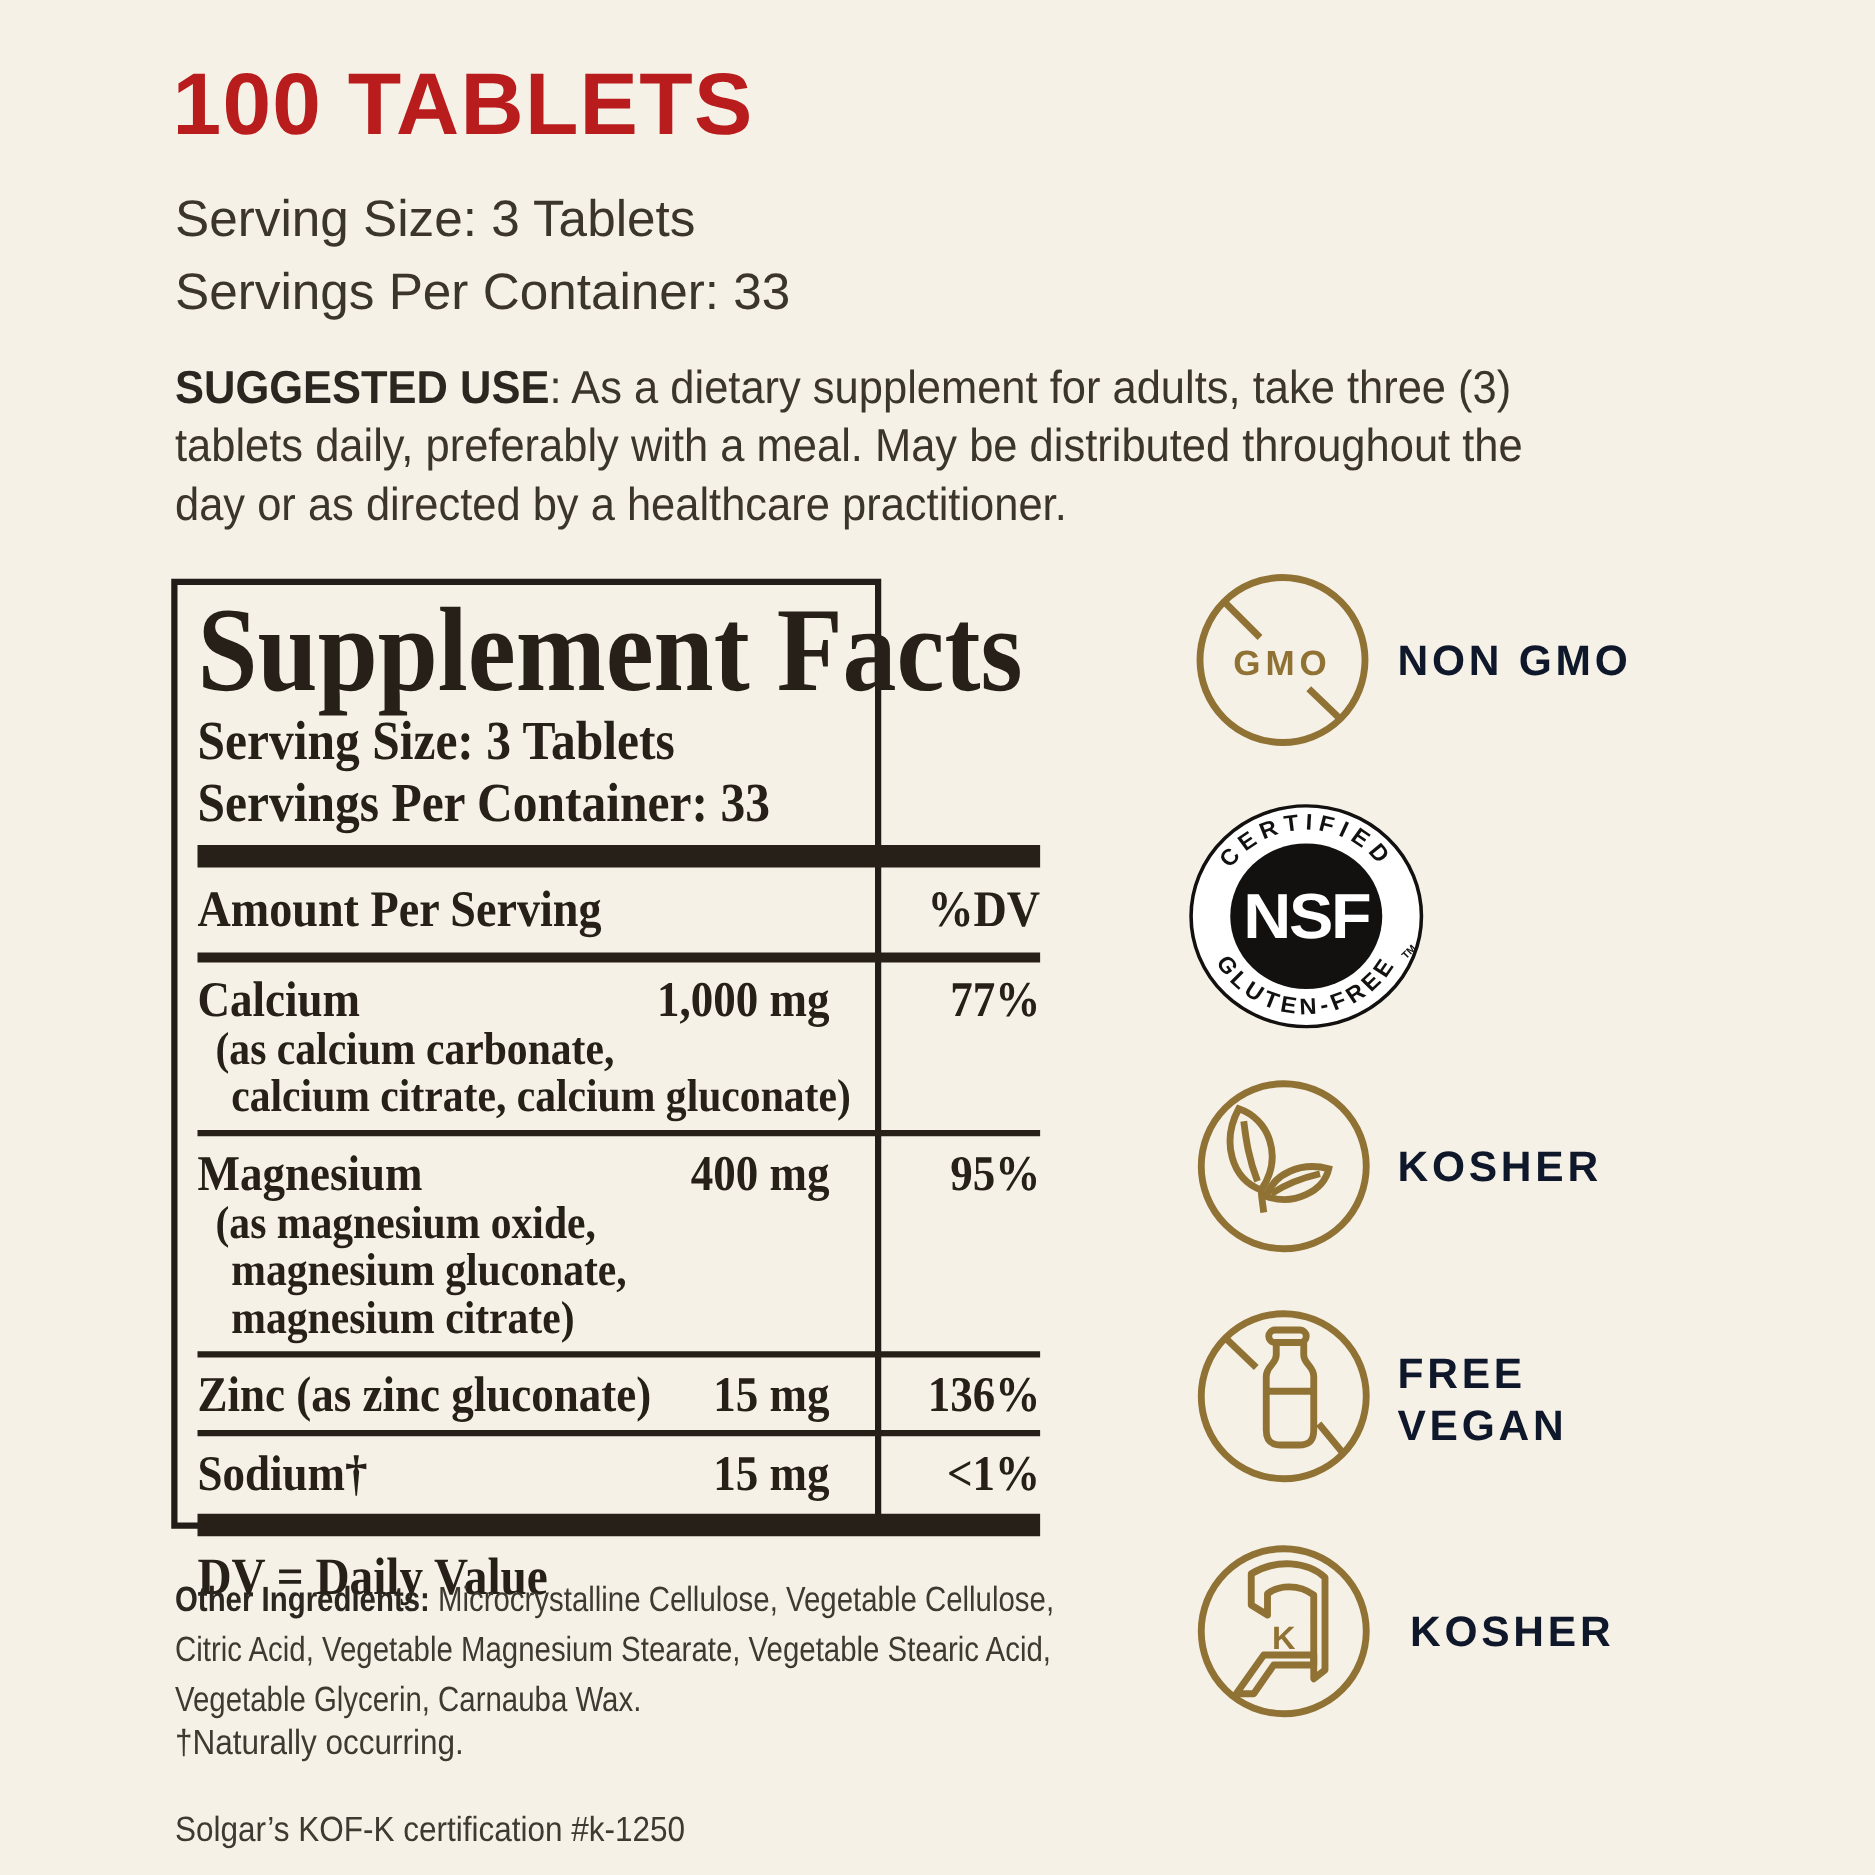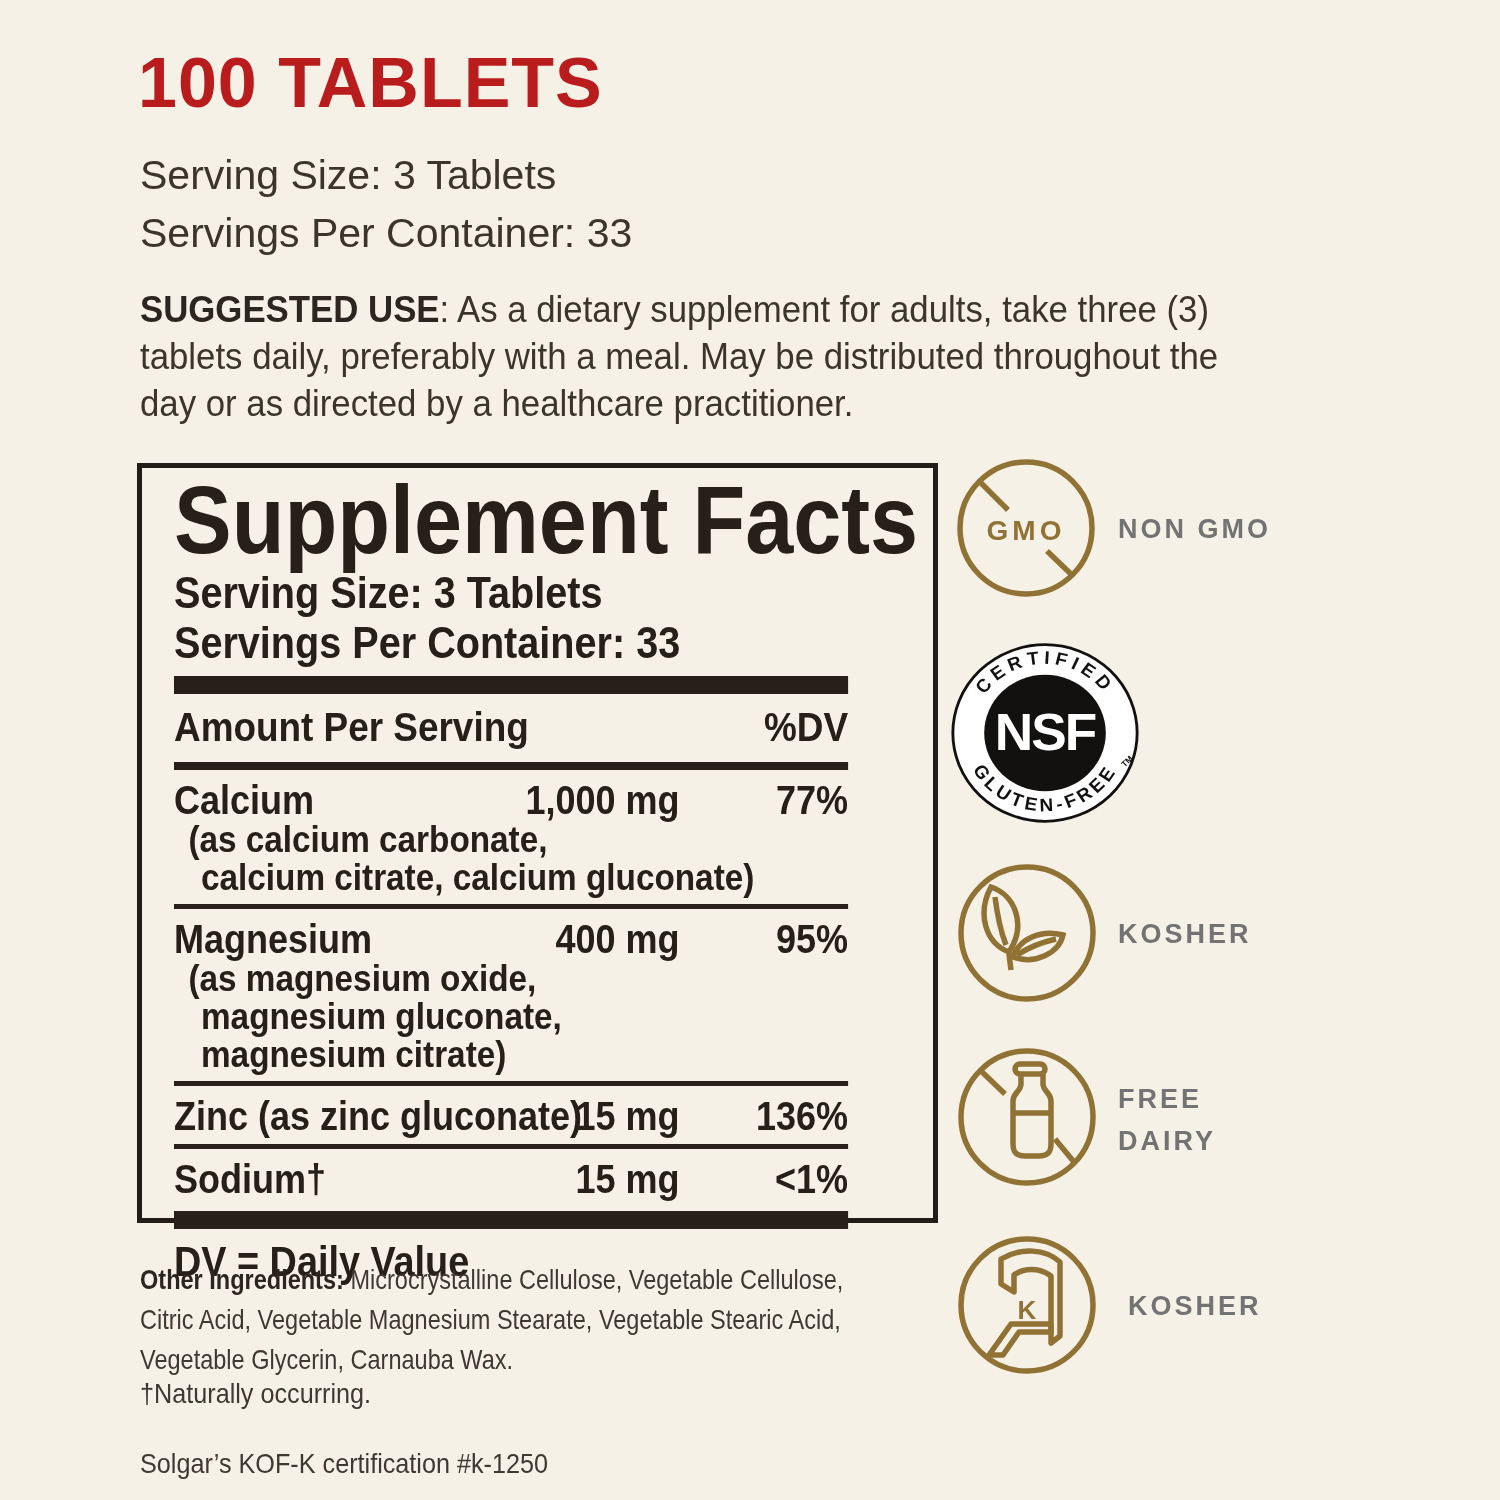--- a/index.html
+++ b/index.html
@@ -25,23 +25,23 @@
   }
   .suggested{
     left:140px;top:286px;
     font-size:37px;line-height:47px;color:#3b352c;
     transform:scaleX(0.94);transform-origin:0 0;
   }
   .suggested b{color:#2c2620;}
 
   
   .panel{
-    left:137px;top:463px;width:801px;height:760px;
+    left:137px;top:463px;width:568px;height:760px;
     border:5px solid #221d18;box-sizing:border-box;
-    padding:6px 18px 0 32px;color:#262019;
+    padding:6px 18px 0 16px;color:#262019;font-family:Liberation Serif, serif;
   }
   .condense{
     width:749px;transform:scaleX(0.9);transform-origin:0 0;
   }
   .sf-title{
     font-size:96px;line-height:92px;font-weight:bold;
     letter-spacing:0px;color:#262019;
   }
   .sf-serving{font-size:44px;line-height:46px;font-weight:bold;margin-top:4px;}
   .bar-thick{height:18px;background:#262019;margin-top:10px;}
@@ -53,21 +53,21 @@
   .row-line{position:relative;font-size:40px;line-height:40px;font-weight:bold;}
   .row-line .amt{position:absolute;left:0;top:0;width:75%;text-align:right;}
   .row-line .dv{position:absolute;right:0;top:0;}
   .sub-line{font-size:37px;line-height:36px;font-weight:bold;padding-left:16px;margin-top:2px;}
   .sub-line.deep{padding-left:30px;}
   .bar-thick2{height:18px;background:#262019;margin-top:4px;}
   .sf-footnote{font-size:42px;line-height:42px;font-weight:bold;margin-top:12px;}
 
   
   .badge-label{
-    color:#737373;font-weight:bold;font-size:27px;line-height:42px;
+    color:#0f172a;font-weight:bold;font-size:34px;line-height:42px;
     letter-spacing:3px;
   }
   svg .gold-stroke{stroke:#907234;fill:none;stroke-width:5.5;}
   svg .gold-fill{fill:#907234;}
 
   
   .other-ing{
     left:140px;top:1260px;
     font-size:28px;line-height:40px;color:#3e3931;
     transform:scaleX(0.84);transform-origin:0 0;
@@ -188,21 +188,21 @@
 <svg class="abs" style="left:951px;top:1041px;" width="152" height="152" viewBox="0 0 152 152">
   <circle class="gold-stroke" cx="76" cy="76" r="66"></circle>
   <line class="gold-stroke" x1="30" y1="30" x2="54" y2="53"></line>
   <line class="gold-stroke" x1="104" y1="98" x2="123" y2="121"></line>
   <rect class="gold-stroke" x="64" y="23" width="30" height="10" rx="5"></rect>
   <path class="gold-stroke" d="M 70,33 L 70,43 C 70,50 62,52 62,60 L 62,103 C 62,112 66,115 74,115 L 88,115 C 96,115 100,112 100,103 L 100,60 C 100,52 92,50 92,43 L 92,33"></path>
   <line class="gold-stroke" x1="62" y1="72" x2="100" y2="72"></line>
 </svg>
 <div class="abs badge-label nowrap" style="left:1118px;top:1078px;">
   <div>FREE</div>
-  <div>DAIRY</div>
+  <div>VEGAN</div>
 </div>
 
 <svg class="abs" style="left:951px;top:1229px;" width="152" height="152" viewBox="0 0 152 152">
   <circle class="gold-stroke" cx="76" cy="76" r="66"></circle>
   <path class="gold-stroke" stroke-width="5" stroke-linejoin="round" d="M 50,30 C 70,18 95,20 109,33 L 109,107 L 100,114 L 100,47 C 88,38 72,39 63,46 L 63,63 L 50,55 Z"></path>
   <path class="gold-stroke" stroke-width="5" stroke-linejoin="round" d="M 38,126 L 60,95 L 100,95 L 100,103 L 68,103 L 52,126 Z"></path>
   <text x="76" y="90" text-anchor="middle" font-size="26" font-weight="bold" class="gold-fill">K</text>
 </svg>
 <div class="abs badge-label nowrap" style="left:1118px;top:1285px;margin-left:10px;">KOSHER</div>
 

